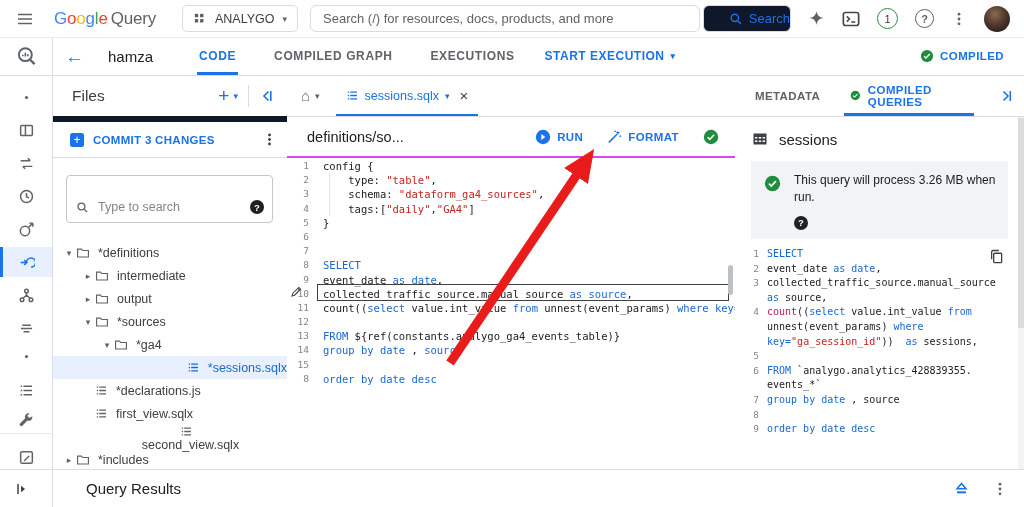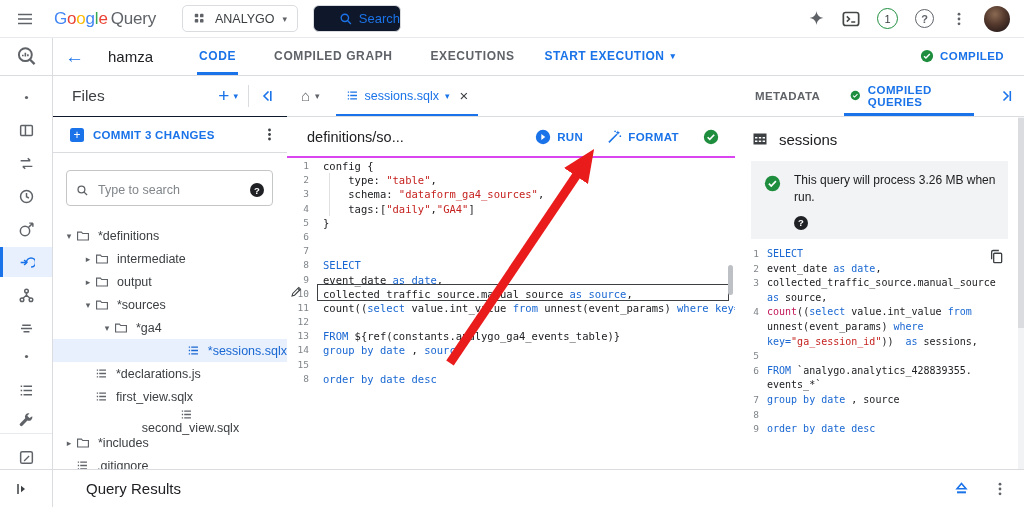--- a/index.html
+++ b/index.html
@@ -53,36 +53,36 @@
         border-right:1px solid #dadce0;z-index:4}
   .rail-item{position:absolute;left:0;width:52px;height:30px;display:flex;align-items:center;
              justify-content:center;cursor:pointer}
   .rail-item.active{background:var(--selection-bg)}
   .rail-item.active::before{content:"";position:absolute;left:0;top:0;bottom:0;width:3px;
                             background:var(--accent)}
   .rail-div{position:absolute;left:0;width:52px;height:1px;background:#e8eaed;top:358px}
   
   .files{position:absolute;left:52px;top:75px;width:235px;bottom:37px;background:#fff;
          border-right:1px solid #dadce0;z-index:3}
-  .files-header{height:41px;border-bottom:1px solid #0f172a;display:flex;align-items:center;
+  .files-header{height:41px;border-bottom:6px solid #0f172a;display:flex;align-items:center;
                 padding:0 12px 0 20px}
   .files-title{font-size:15.5px;color:#3c4043}
   .add-group{margin-left:auto;display:flex;align-items:center;gap:4px;color:var(--accent);
              cursor:pointer}
   .add-plus{font-size:19px;line-height:1}
   .hdr-sep{width:1px;height:22px;background:#dadce0;margin:0 10px}
   .commit-row{height:35px;border-bottom:1px solid #dadce0;display:flex;align-items:center;
               padding:0 10px 0 18px;gap:9px}
   .commit-icon{width:14px;height:14px;border-radius:2.5px;background:var(--accent);color:#fff;
                font-size:12px;display:flex;align-items:center;justify-content:center;line-height:1}
   .commit-label{color:var(--accent);font-size:11.5px;font-weight:700;letter-spacing:.3px;cursor:pointer}
   .commit-more{margin-left:auto;cursor:pointer}
   .search-row{padding:17px 14px 10px}
   .tree-search{height:30px;border:1px solid #c4c7c5;border-radius:4px;display:flex;
-               align-items:center;padding:4px 8px 0 9px;gap:7px;background:#fff}
+               align-items:center;padding:16px 8px 0 9px;gap:7px;background:#fff}
   .tree-search input{border:none;outline:none;flex:1;font-size:12.5px;font-family:inherit;
                      color:#202124;min-width:0;background:transparent}
   .tree-search input::placeholder{color:#80868b}
   .qmark-dark{width:14px;height:14px;border-radius:50%;background:#202124;color:#fff;flex:none;
               font-size:9.5px;font-weight:700;display:flex;align-items:center;justify-content:center}
   .tree{margin-top:8px}
   .tree-row{height:23px;display:flex;align-items:center;font-size:12.5px;color:#3c4043;
             cursor:pointer;white-space:nowrap}
   .tree-row .arrow{width:14px;flex:none;font-size:9px;color:#5f6368;text-align:center}
   .tree-row .t-icon{flex:none;margin-right:8px;color:#5f6368}
@@ -169,20 +169,21 @@
           <rect x="2" y="2" width="4" height="4" rx="1"></rect>
           <rect x="8" y="2" width="4" height="4" rx="1"></rect>
           <rect x="2" y="8" width="4" height="4" rx="1"></rect>
           <rect x="8" y="8" width="4" height="4" rx="1"></rect>
         </g>
       </svg>
     <span>ANALYGO</span>
     <span class="chip-caret">▾</span>
   </span>
   <span class="search-wrap">
+    <input class="search-input" placeholder="Search (/) for resources, docs, products, and more" style="">
     <span class="search-btn">
       <svg width="14" height="14" viewBox="0 0 16 16">
           <circle cx="6.7" cy="6.7" r="4.2" fill="none" stroke="#1a73e8" stroke-width="1.6"></circle>
           <path d="M10 10l3.6 3.6" stroke="#1a73e8" stroke-width="1.6"></path>
         </svg>
       <span>Search</span>
     </span>
   </span>
   <span class="tb-icons">
     <span>

